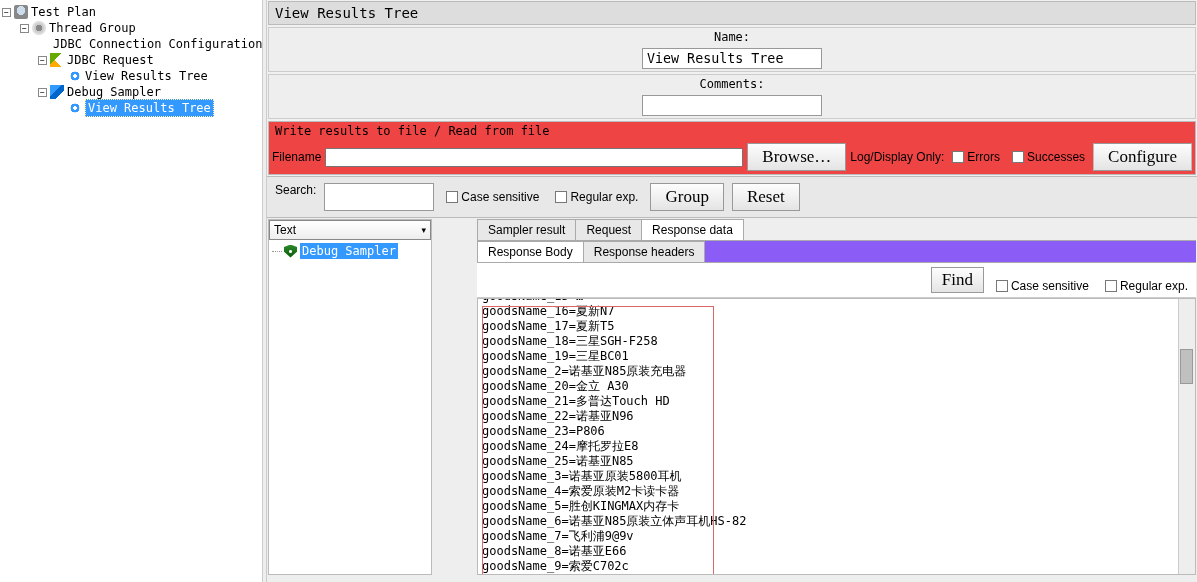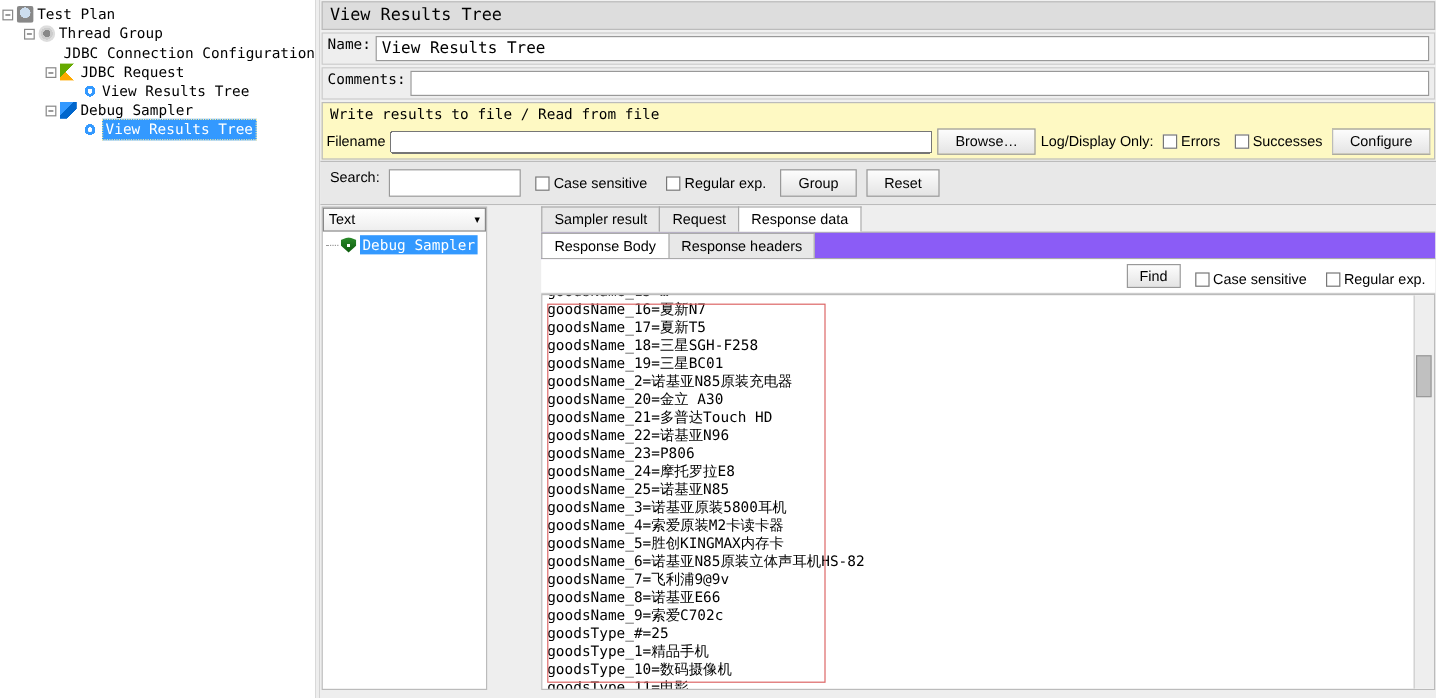--- a/index.html
+++ b/index.html
@@ -16,37 +16,37 @@
 .ic-flask { background: radial-gradient(circle at 50% 40%, #cde 40%, transparent 41%), linear-gradient(#888,#888); border-radius: 2px;}
 .ic-gear { background: radial-gradient(circle at 50% 50%, #888 30%, #ccc 31% 50%, transparent 51%), #ddd; border-radius: 50%;}
 .ic-leaf { background: linear-gradient(135deg,#6a0 40%,transparent 41%), linear-gradient(45deg,#fa0 40%,transparent 41%); }
 .ic-eye { background: radial-gradient(circle at 50% 50%, #fff 20%, #39f 21% 45%, transparent 46%); }
 .ic-pen { background: linear-gradient(135deg, #39f 40%, #06c 41% 70%, transparent 71%); }
 .treelabel.sel { background: #3399ff; color: #fff; padding: 0 2px; }
 .treelabel.sel2 { background: #3399ff; color: #fff; border: 1px dotted #ffef9e; padding: 0 2px; }
 
 
 .titlebar { background: #ddd; border: 1px solid #bbb; padding: 3px 6px; font-family: "NSimSun", monospace; font-size: 14px; margin: 1px; }
-.row { display: flex; border: 1px solid #ccc; margin: 1px; background: #eee; padding: 2px 4px; gap: 4px; }
+.row { display: flex; align-items: center; border: 1px solid #ccc; margin: 1px; background: #eee; padding: 2px 4px; gap: 4px; flex-direction: column; }
 .row label { font-family: monospace; }
 .row input[type=text] { border: 1px solid #999; background: #fff; padding: 2px 4px; font-family: monospace; }
-.filegroup { border: 1px solid #bbb; margin:1px; background:#fef9c3;}
+.filegroup { border: 1px solid #bbb; margin:1px; background:#ef4444;}
 .filegroup .grouptitle { padding: 2px 6px; font-family: monospace;}
 .filegroup .inner { display:flex; align-items:center; padding: 3px; gap:4px;}
-.btn { background: linear-gradient(#fdfdfd,#e4e4e4); border: 1px solid #999; padding: 3px 14px; font-family: Liberation Sans, sans-serif; font-size: 12px; }
+.btn { background: linear-gradient(#fdfdfd,#e4e4e4); border: 1px solid #999; padding: 3px 14px; font-family: Liberation Serif, serif; font-size: 17px; }
 .configure { border-left:1px solid #bbb; border-right:1px solid #bbb;}
 .checkbox { display:inline-flex; align-items:center; gap:3px; margin: 0 4px; }
 .checkbox .box { width:12px; height:12px; border:1px solid #777; background:#fff; }
 
 
 .searchbar { display:flex; padding:6px 8px; gap:8px; border-top:1px solid #bbb; border-bottom:1px solid #bbb; background:#e8e8e8;}
 
 
 .lower { flex:1; display:flex; background:#eee;}
-.lower-left { width:138px; background:#fff; border:1px solid #bbb; margin:1px; display:flex; flex-direction:column;}
+.lower-left { width:164px; background:#fff; border:1px solid #bbb; margin:1px; display:flex; flex-direction:column;}
 .lower-right { flex:1; display:flex; flex-direction:column; margin:1px;padding-left:43px;}
 .combo { border:1px solid #888; background:linear-gradient(#fff,#eee); padding:2px 4px; display:flex; justify-content:space-between; align-items:center;}
 .combo .arrow { font-size:9px;}
 .shield { width:13px; height:13px; background: radial-gradient(circle,#fff 15%, transparent 16%), linear-gradient(#2b8a2b,#0a590a); clip-path: polygon(50% 0%, 100% 20%, 100% 55%, 50% 100%, 0% 55%, 0% 20%);}
 
 .tabs { display:flex; border-bottom:1px solid #aaa; background:#eee;}
 .tab { padding:3px 10px; border:1px solid #aaa; border-bottom:none; background:#e8e8e8; margin-right:-1px; position:relative;}
 .tab.active { background:#fff; z-index:1;}
 .subtabs { display:flex; border-bottom:1px solid #aaa; background:#8b5cf6;}
 .findrow { display:flex; justify-content:flex-end; align-items:flex-end; padding:4px; gap:8px; border-bottom:1px solid #ccc; background:#fff;}

